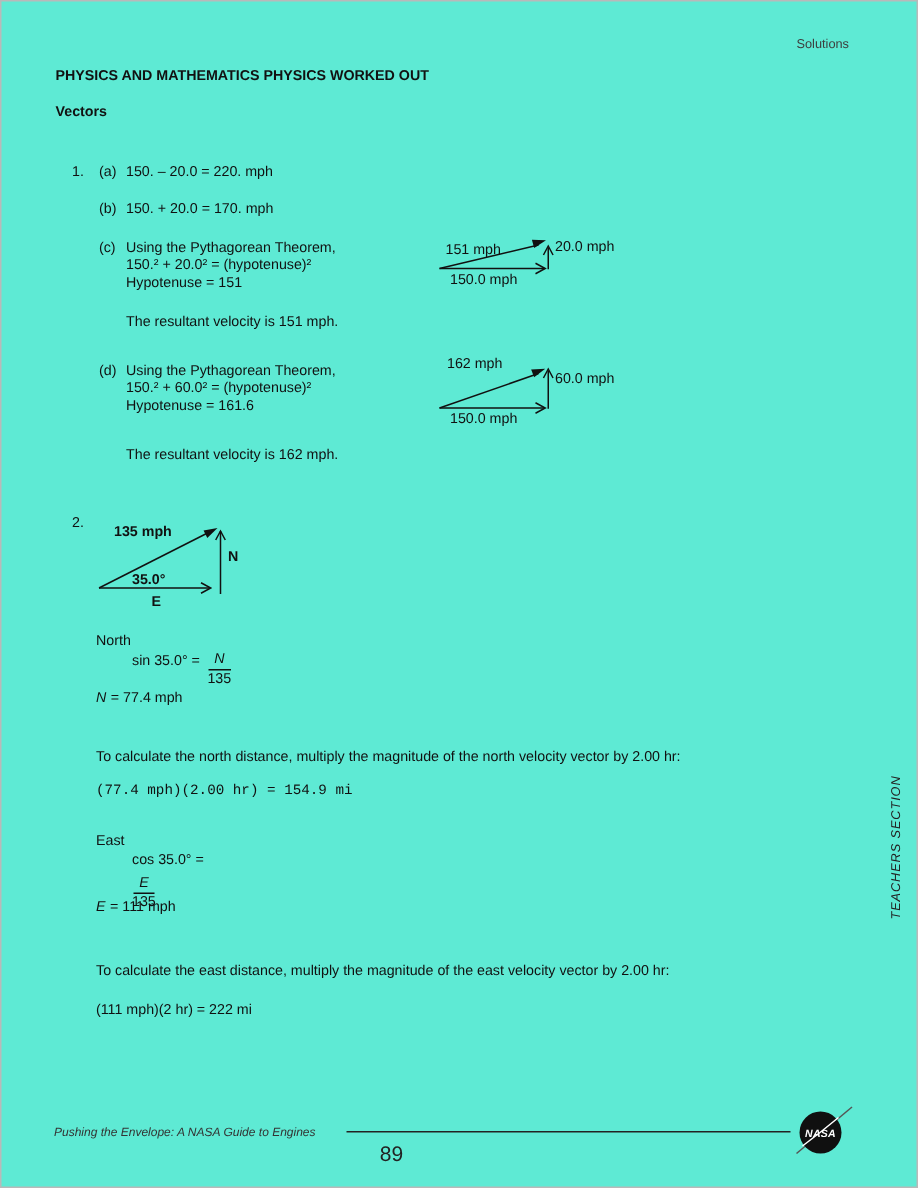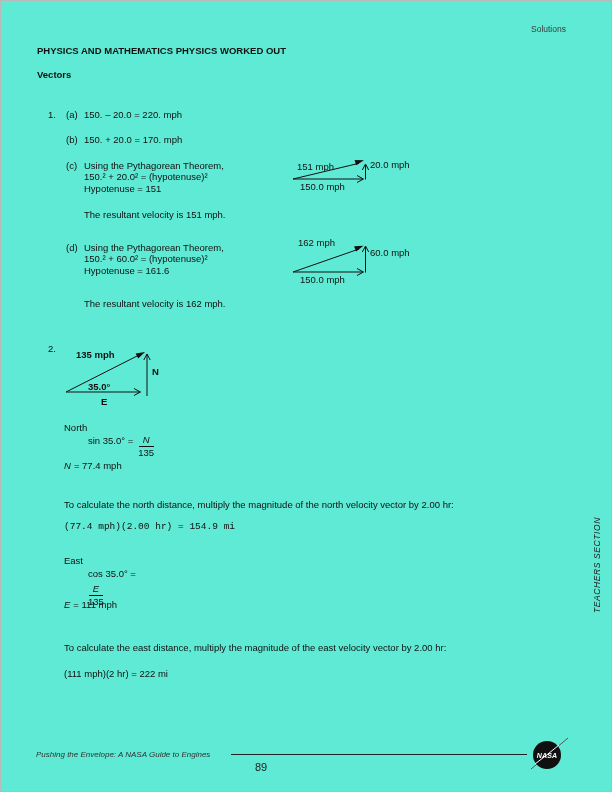--- a/index.html
+++ b/index.html
@@ -24,21 +24,21 @@
   .mvar { font-style:italic; }
   .rest { margin-left:3px; }
   .sidebar-label {
     position:absolute; left:542px; top:558px; width:110px; height:12px;
     transform:rotate(-90deg); transform-origin:center;
     font-style:italic; font-size:8.5px; letter-spacing:0.6px; color:#222;
     text-align:center; white-space:nowrap;
   }
   .footer-title { position:absolute; left:35px; top:749px; font-style:italic; font-size:8px; color:#333; white-space:nowrap; }
   .footer-rule { position:absolute; left:230px; top:753px; width:296px; height:1px; background:#222; }
-  .page-number { position:absolute; left:0; top:760px; width:520px; text-align:center; font-size:11px; color:#222; }
+  .page-number { position:absolute; left:0; top:760px; width:520px; text-align:center; font-size:14px; color:#222; }
   svg line, svg polyline { stroke:#111; stroke-width:1; fill:none; }
   svg polygon { fill:#111; stroke:none; }
 </style>
 </head>
 <body>
 
 <div class="page">
 
   <span class="abs t muted" style="left:530px; top:23px; font-size:8.5px;">Solutions</span>
 

